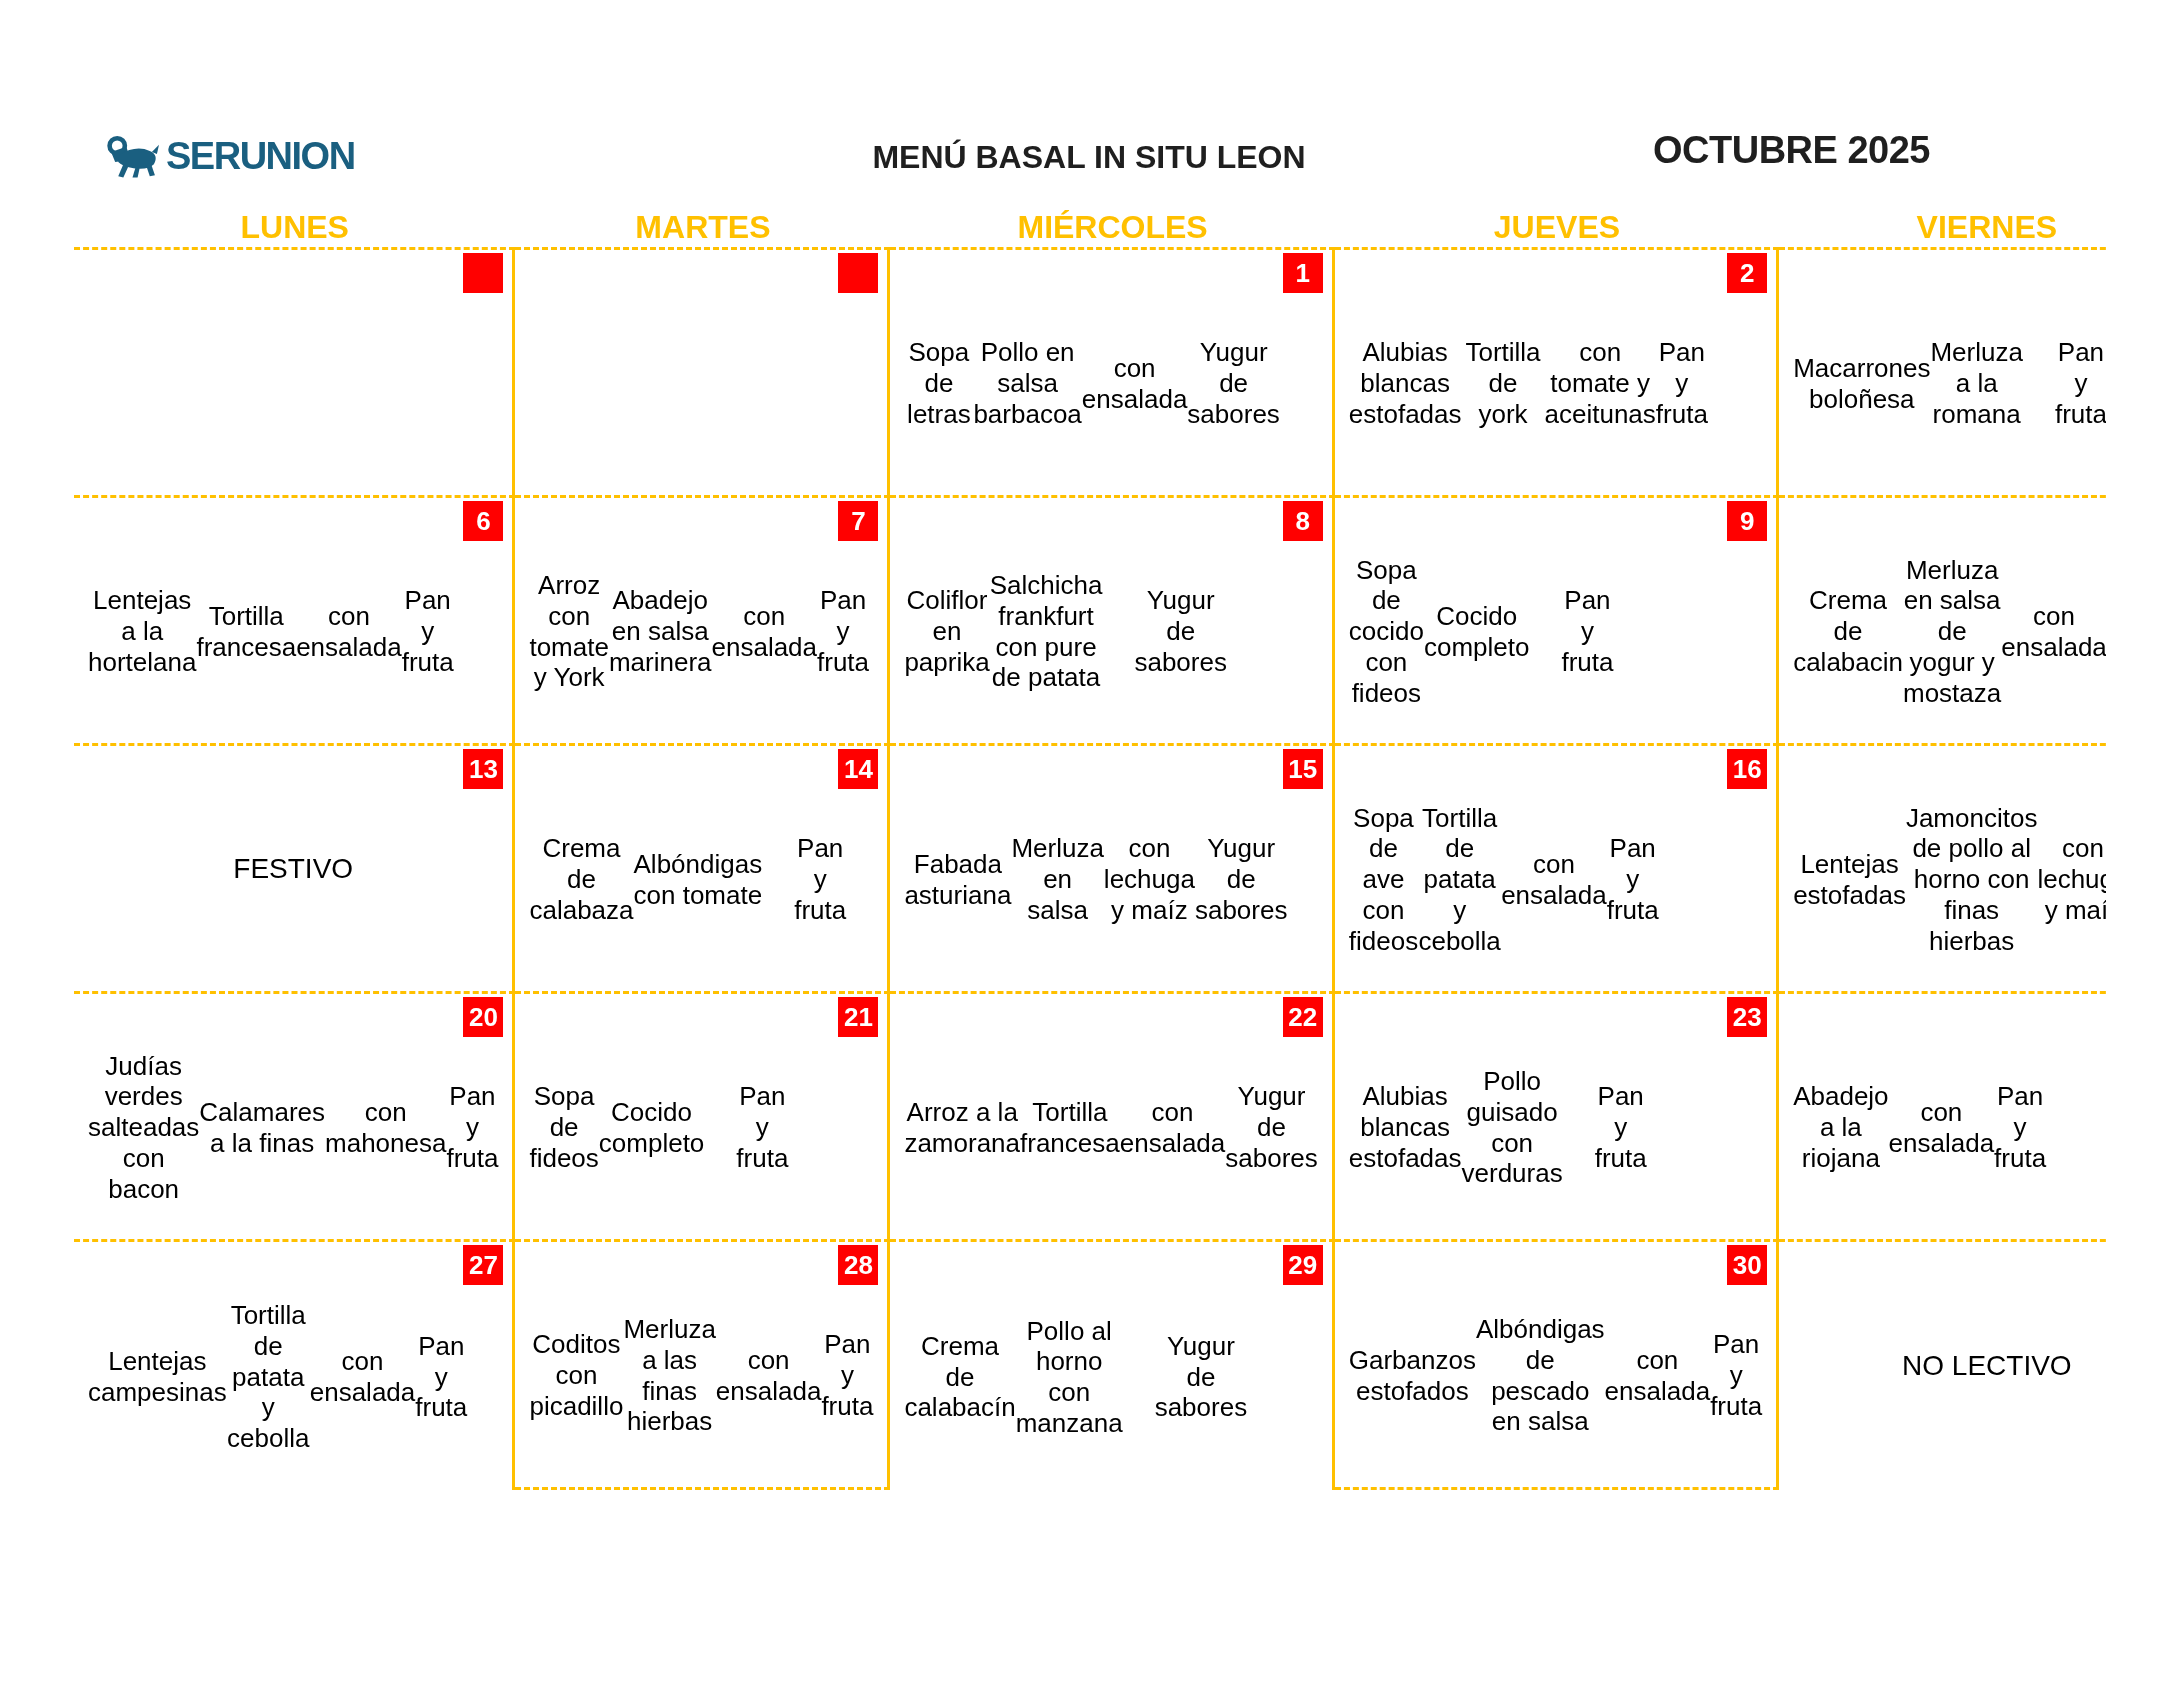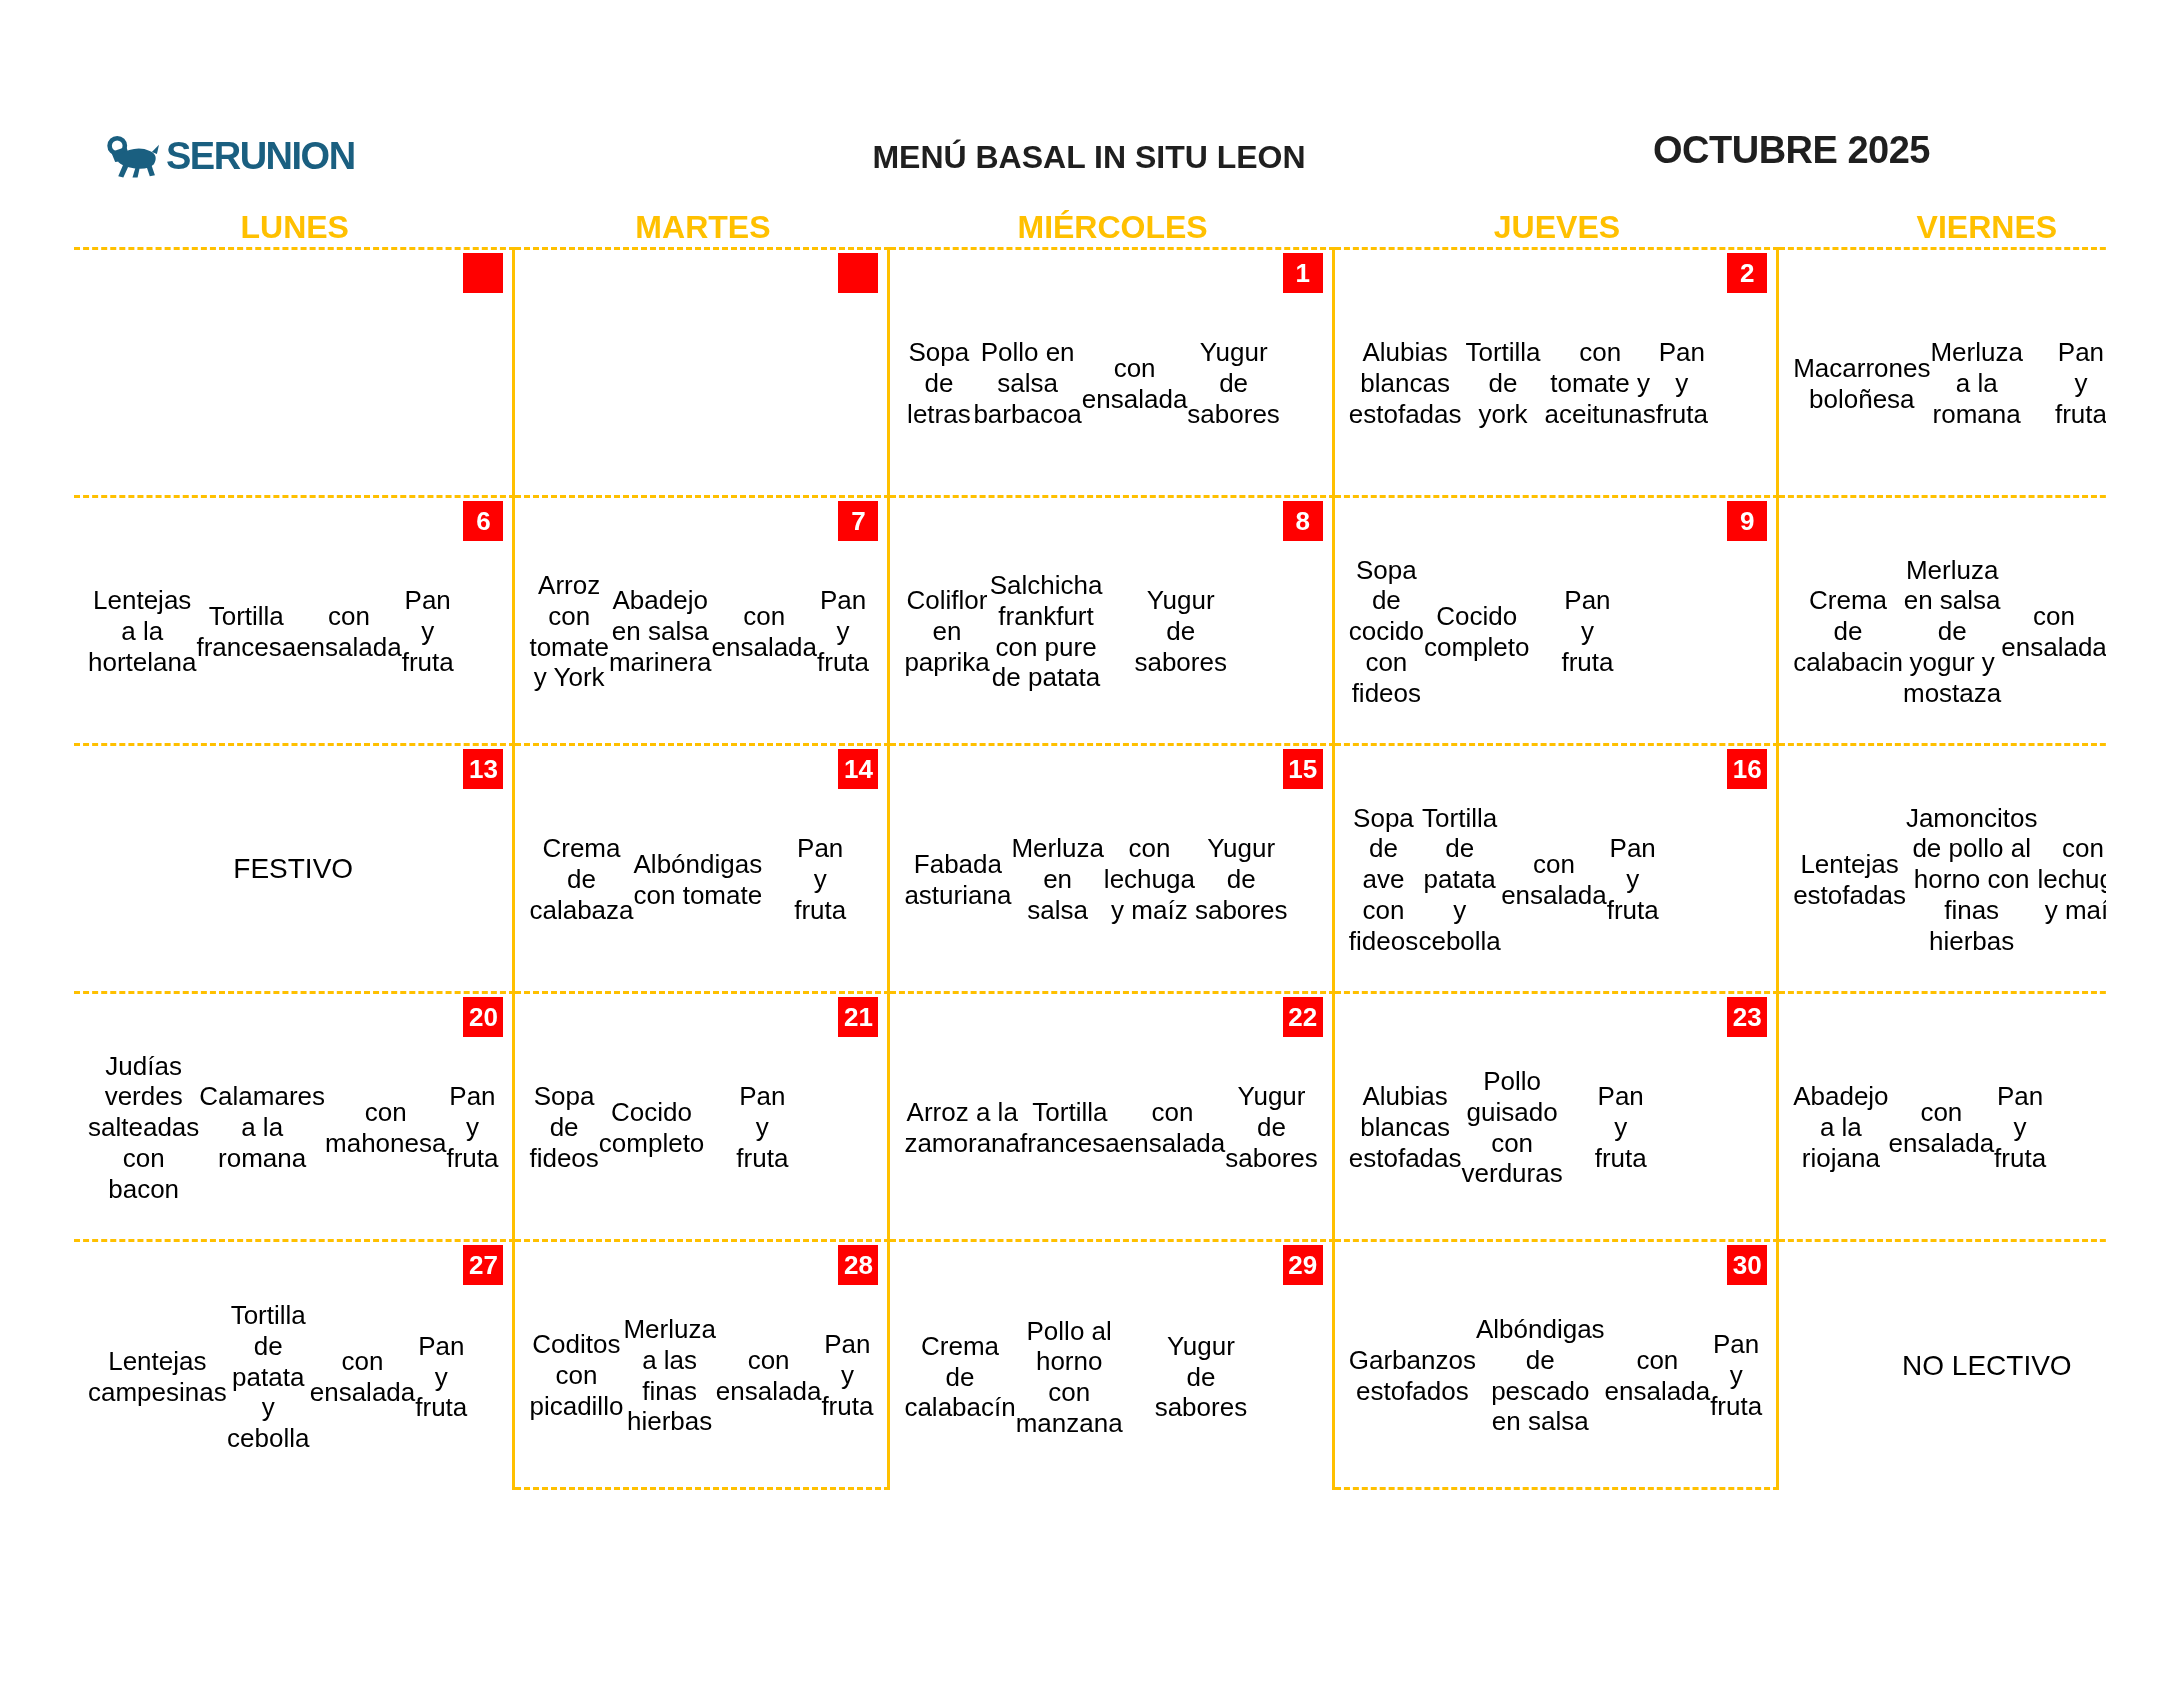--- a/index.html
+++ b/index.html
@@ -184,21 +184,21 @@
           <div class="slot s1">Lentejas estofadas</div>
           <div class="slot s2">Jamoncitos de pollo al horno con finas hierbas</div>
           <div class="slot s3">con lechuga y maíz</div>
           <div class="slot s4">Pan y fruta</div>
         </div>
       </div>
       <div class="cell colr dashb">
         <div class="badge">20</div>
         <div class="slots">
           <div class="slot s1">Judías verdes salteadas con bacon</div>
-          <div class="slot s2">Calamares a la romana</div>
+          <div class="slot s2">Calamares a la finas</div>
           <div class="slot s3">con mahonesa</div>
           <div class="slot s4">Pan y fruta</div>
         </div>
       </div>
       <div class="cell colr dashb">
         <div class="badge">21</div>
         <div class="slots">
           <div class="slot s1">Sopa de fideos</div>
           <div class="slot s2">Cocido completo</div>
           <div class="slot s3"></div>

